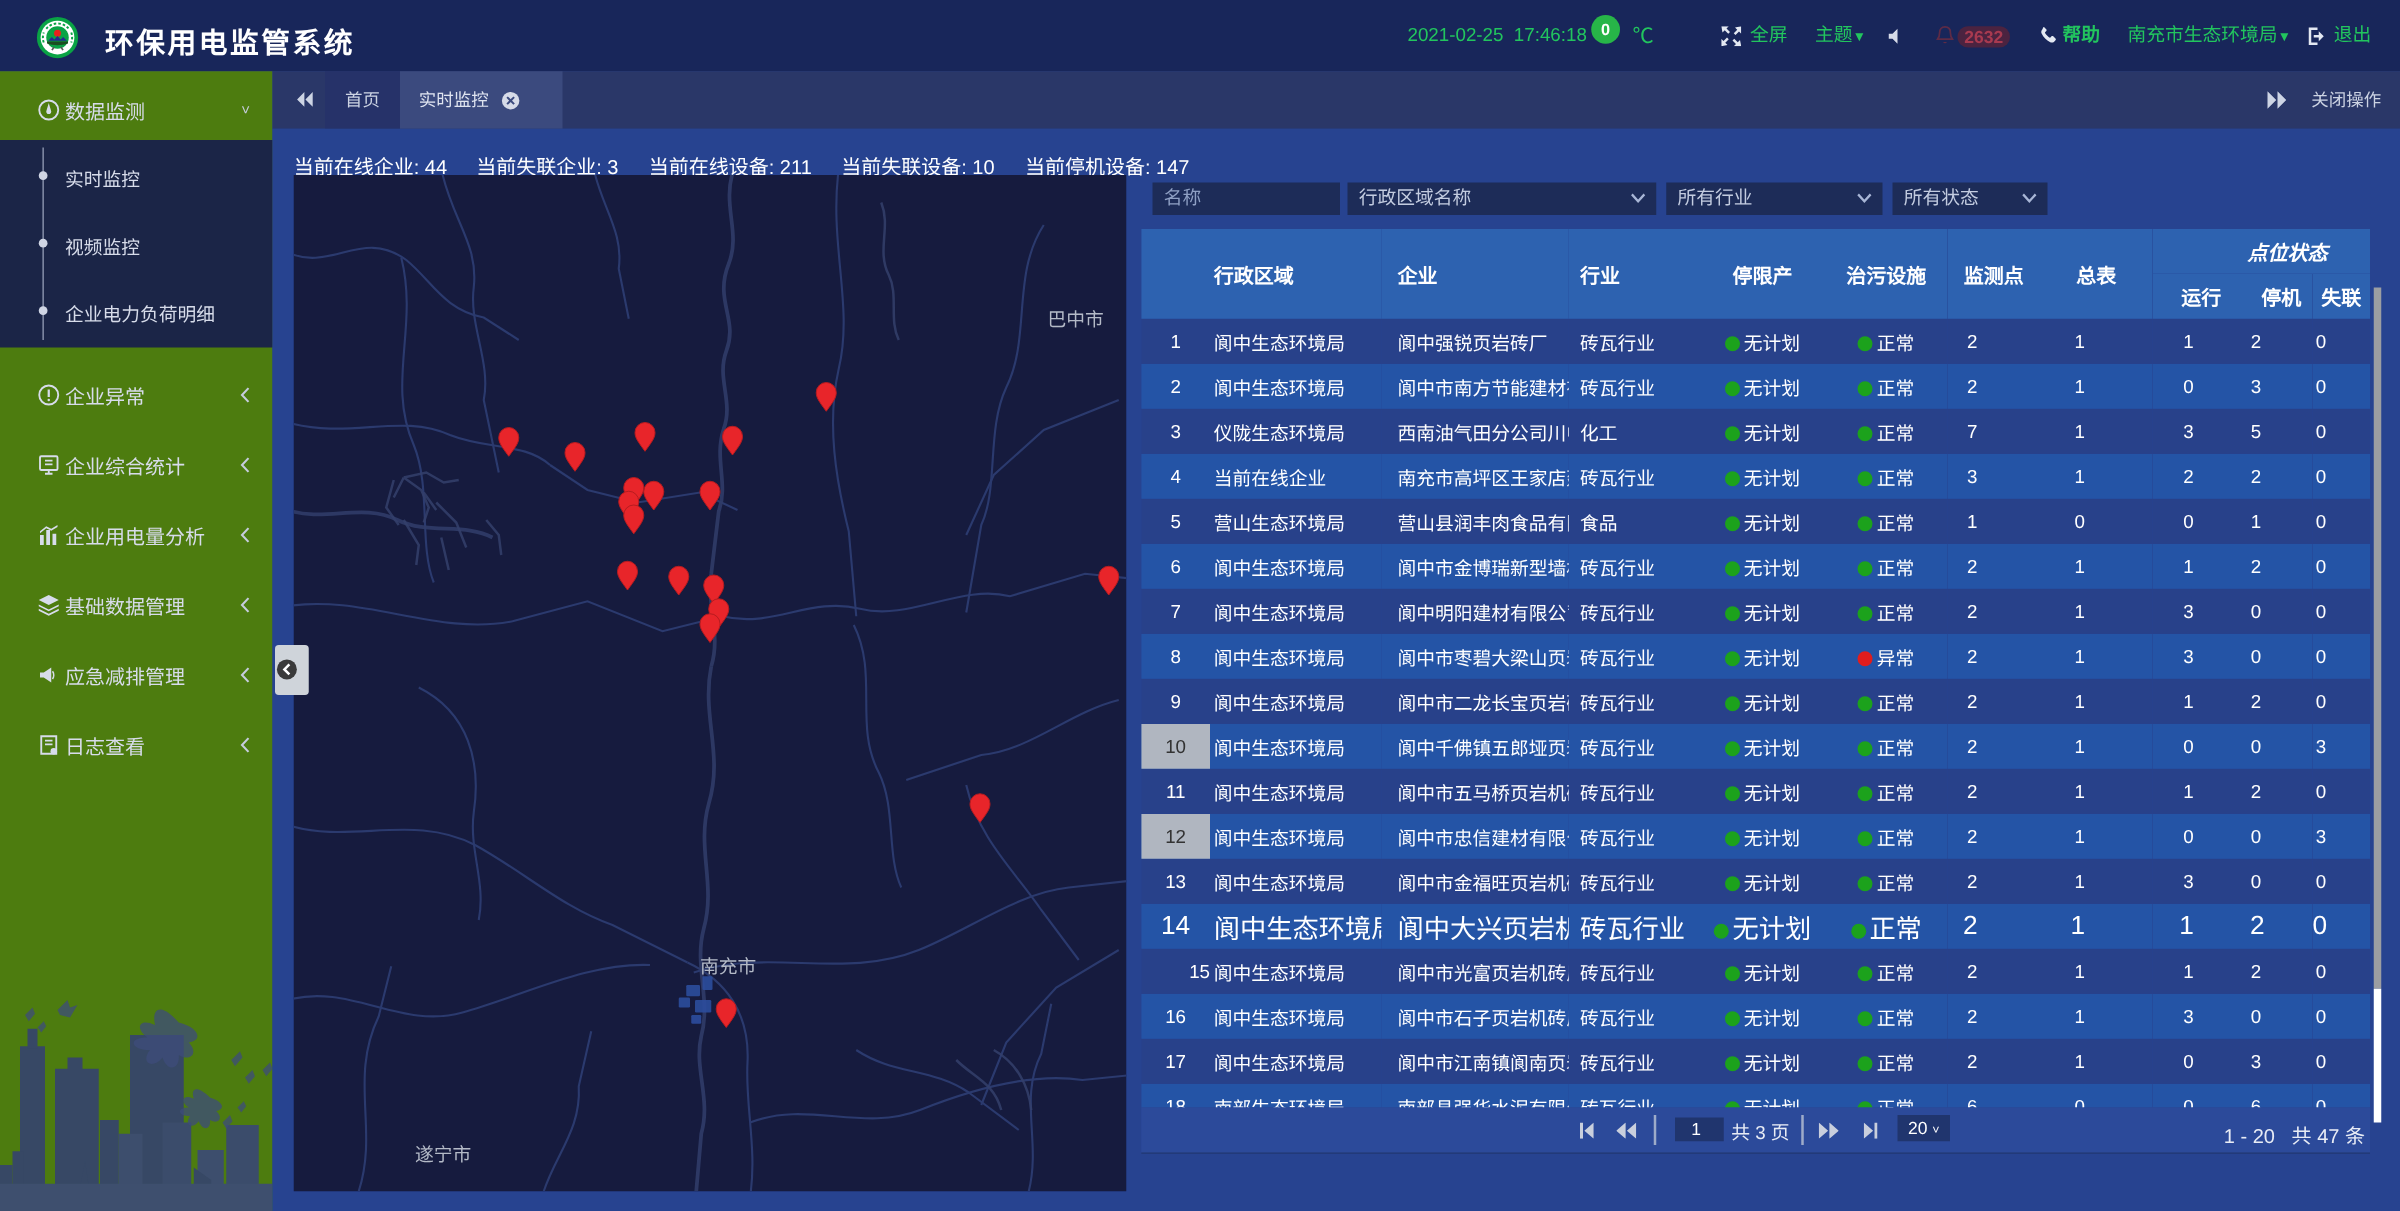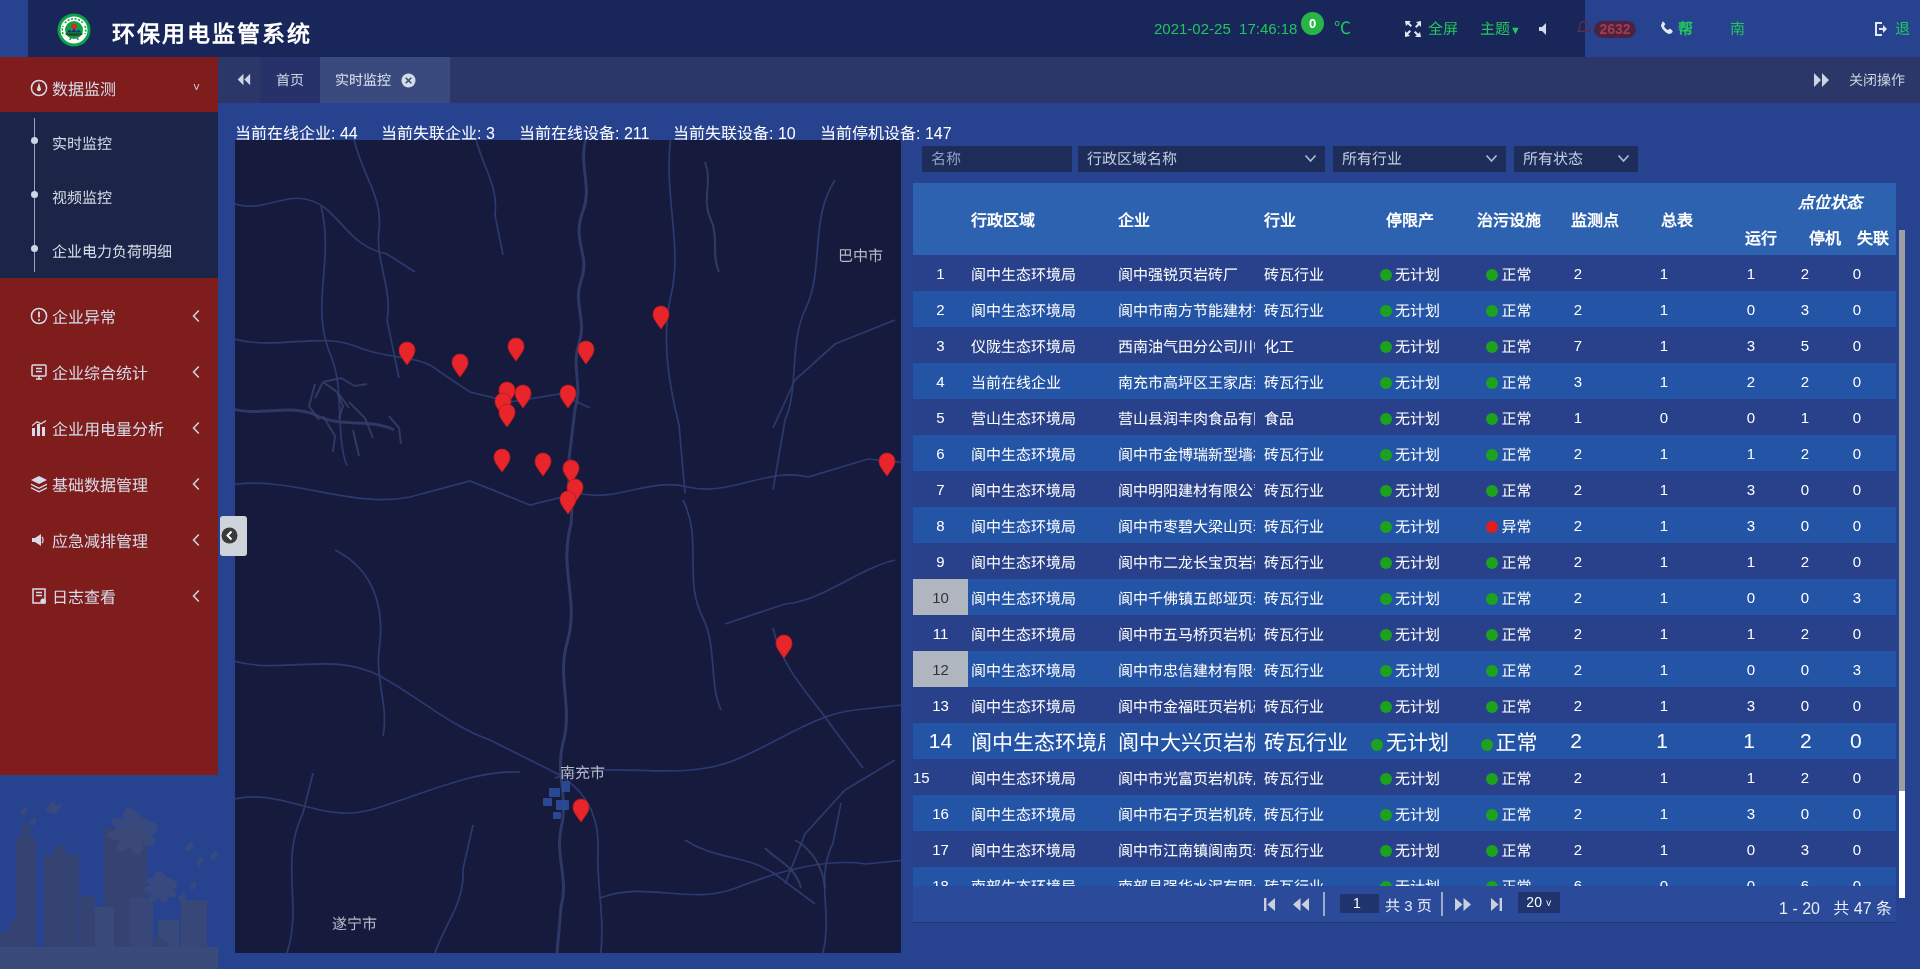--- a/index.html
+++ b/index.html
@@ -1,23 +1,23 @@
 <!DOCTYPE html>
 <html lang="zh-CN"><head>
 <meta charset="utf-8">
 <title>环保用电监管系统</title>
 <style>
 * { margin:0; padding:0; box-sizing:border-box; }
 html,body { width:1920px; height:969px; overflow:hidden; background:#274390;
   font-family:"Liberation Sans", sans-serif; }
 .abs { position:absolute; }
-#header { position:absolute; left:0; top:0; width:1557px; height:57px; background:#18265a;margin-left:28px; }
+#header { position:absolute; left:0; top:0; width:1920px; height:57px; background:#18265a; }
 #title { position:absolute; left:84px; top:15px; color:#fff; font-size:23px; font-weight:bold; letter-spacing:2px; }
 .hright { position:absolute; top:0; height:57px; line-height:57px; color:#22c55e; font-size:15px; }
-#sidebar { position:absolute; left:0; top:57px; width:218px; height:718px; background:#7f1d1d;text-align:center; }
+#sidebar { position:absolute; left:0; top:57px; width:218px; height:912px; background:#4d7c0f;text-align:center; }
 #submenu { position:absolute; left:0; top:55px; width:218px; height:166px; background:#1b2547; }
 .mitem { position:absolute; left:0; width:218px; height:42px; color:#d7dcea; font-size:16px; }
 .mitem .txt { position:absolute; left:52px; top:50%; transform:translateY(-50%); }
 .mitem .ico { position:absolute; left:30px; top:50%; transform:translateY(-50%); width:18px; height:18px; }
 .mitem .arr { position:absolute; right:18px; top:50%; transform:translateY(-50%); font-size:13px; color:#c6cddd; }
 .smitem { position:absolute; left:0; width:218px; color:#d7dcea; font-size:15px; }
 #tabbar { position:absolute; left:218px; top:57px; width:1702px; height:46px; background:#2a3768; }
 #content { position:absolute; left:218px; top:103px; width:1702px; height:866px; background:#274390; }
 .stat { position:absolute; top:17px; color:#fff; font-size:16px; }
 #map { position:absolute; left:17px; top:37px; width:666px; height:813px; background:#161b3e; overflow:hidden; }
@@ -523,21 +523,21 @@
               <td style="padding-left:9px;">砖瓦行业</td>
               <td style="text-align:center;"><span class="dot"></span>无计划</td>
               <td style="text-align:center;"><span class="dot"></span>正常</td>
               <td style="text-align:right;padding-right:50px;">2</td>
               <td style="text-align:right;padding-right:54px;">1</td>
               <td style="text-align:right;padding-right:45px;">1</td>
               <td style="text-align:right;padding-right:41px;">2</td>
               <td style="text-align:right;padding-right:35px;">0</td>
             </tr>
             <tr style="background:#28418a;color:#fff;height:36px;font-size:15px;">
-              <td style="text-align:left;">15</td>
+              <td style="text-align:right;">15</td>
               <td style="padding-left:3px;">阆中生态环境局</td>
               <td style="padding-left:13px;">阆中市光富页岩机砖厂</td>
               <td style="padding-left:9px;">砖瓦行业</td>
               <td style="text-align:center;"><span class="dot"></span>无计划</td>
               <td style="text-align:center;"><span class="dot"></span>正常</td>
               <td style="text-align:right;padding-right:50px;">2</td>
               <td style="text-align:right;padding-right:54px;">1</td>
               <td style="text-align:right;padding-right:45px;">1</td>
               <td style="text-align:right;padding-right:41px;">2</td>
               <td style="text-align:right;padding-right:35px;">0</td>

